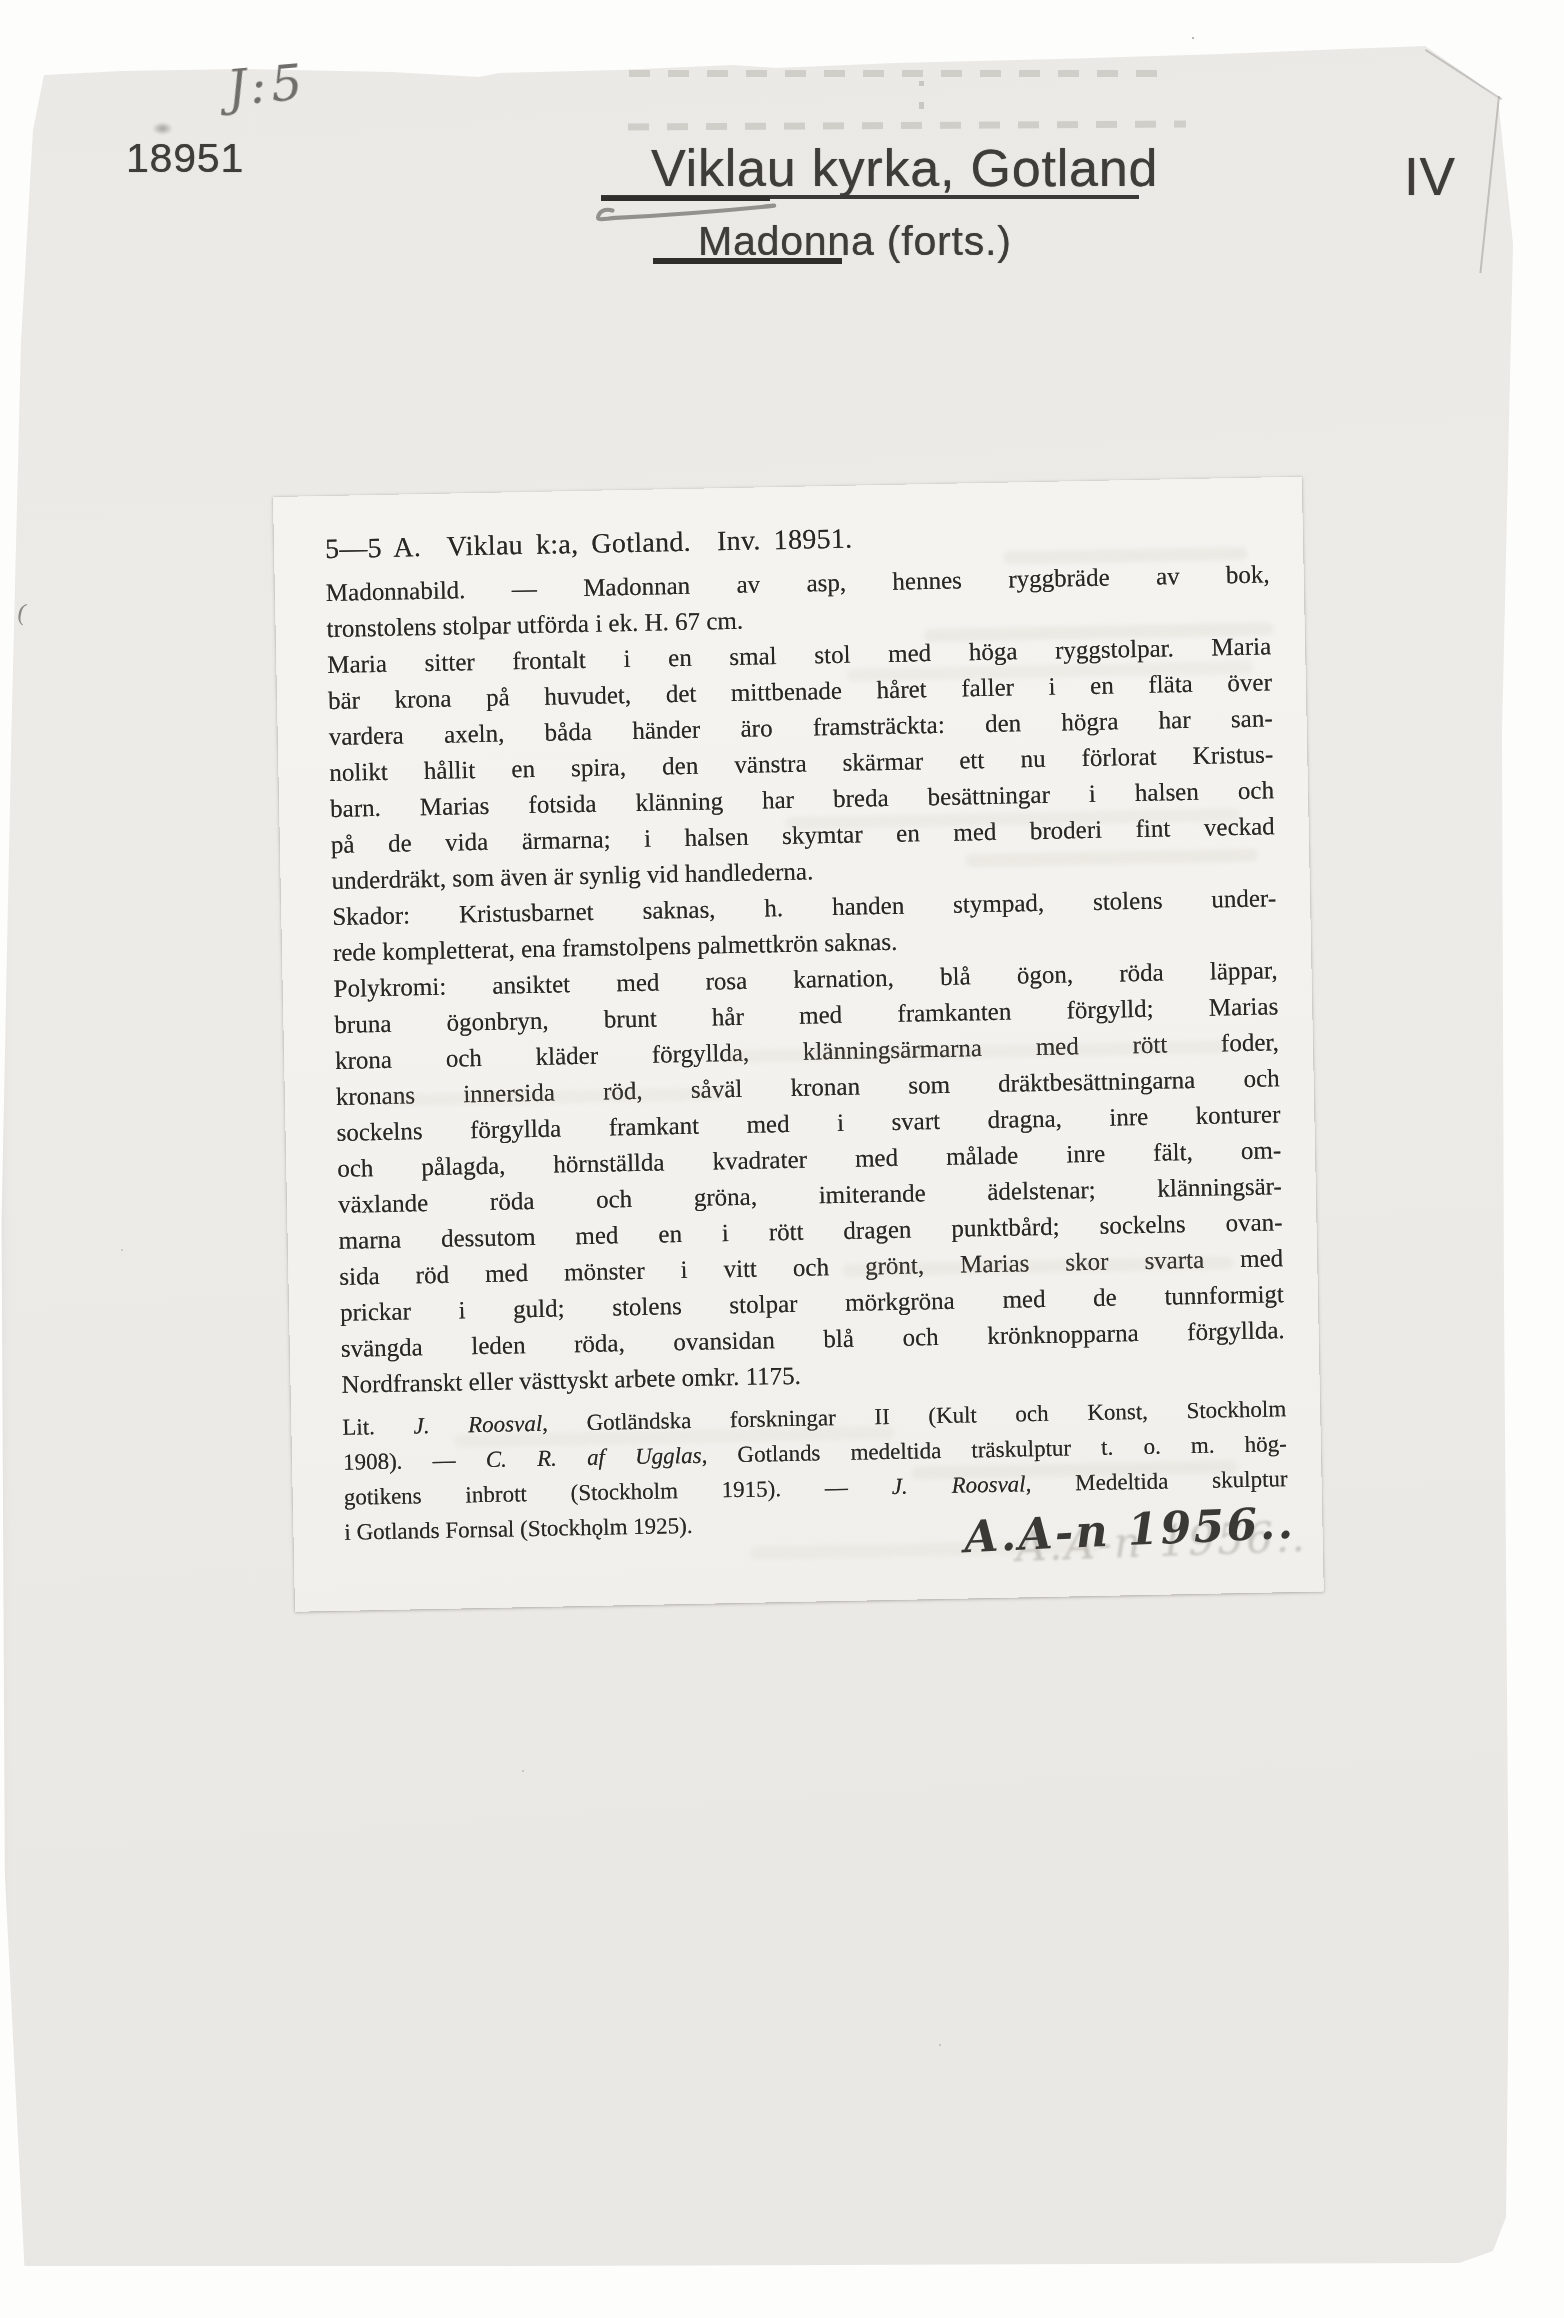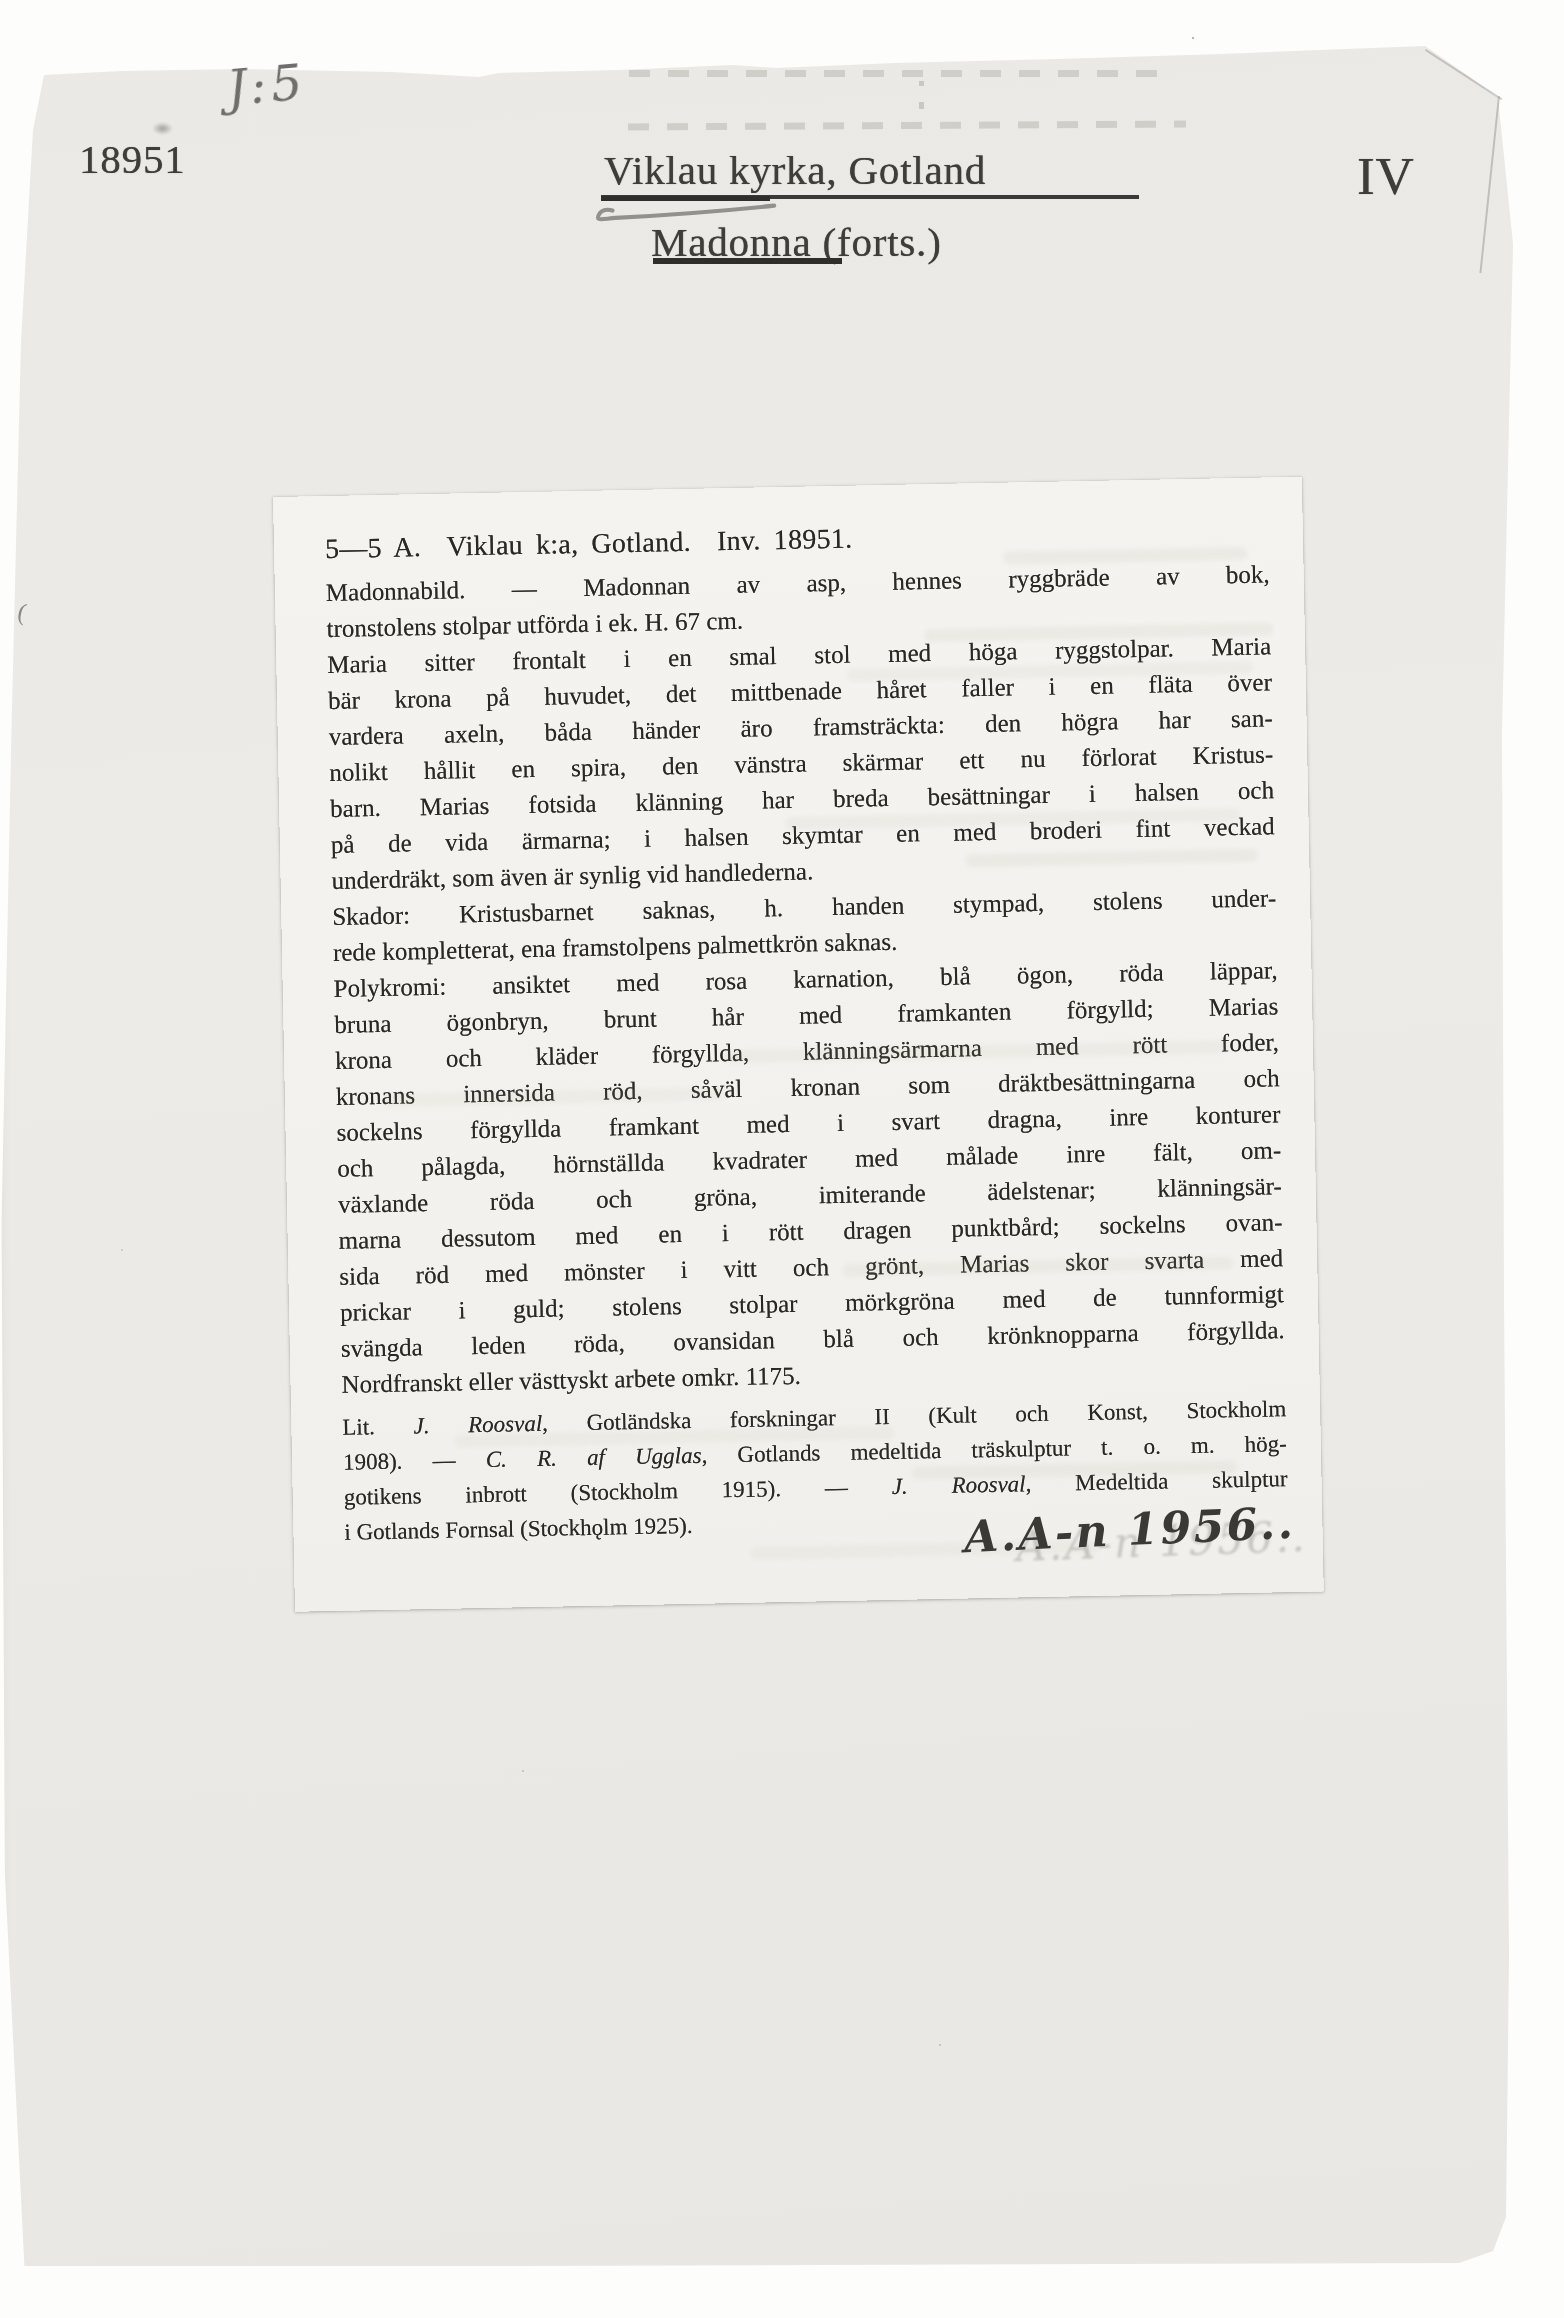--- a/index.html
+++ b/index.html
@@ -19,27 +19,27 @@
   }
   .page::after{content:"";position:absolute;inset:0;
     box-shadow:inset -6.5px 0 8.1px -5.7px rgba(60,58,54,.22), inset 0 -4.9px 7.3px -4.9px rgba(60,58,54,.16),
                inset 8.1px 0 11.4px -8.1px rgba(60,58,54,.10);}
   .crease-a{left:1426px;top:49px;width:91px;height:1.6px;background:rgba(120,118,114,.35);
     transform:rotate(33deg);transform-origin:0 0;filter:blur(0.5px);}
   .crease-b{left:1498px;top:96px;width:1.6px;height:178px;background:rgba(150,148,144,.5);
     transform:rotate(6deg);transform-origin:0 0;filter:blur(0.5px);}
 
   
-  .tw{font-family:Liberation Serif, serif;color:var(--c-type,#3e3d3a);
+  .tw{font-family:Liberation Sans, sans-serif;color:var(--c-type,#3e3d3a);
       text-shadow:0 0 0.8px rgba(62,61,58,.75),0.4px 0.4px 0 rgba(62,61,58,.3);
-      white-space:nowrap;letter-spacing:0.8px;}
+      white-space:nowrap;letter-spacing:0.8px;margin-left:47px;}
   .inv{left:79px;top:135px;font-size:41px;}
   .inv-strike{left:152px;top:122px;width:21px;height:13px;border-radius:50%;
     background:radial-gradient(ellipse,rgba(70,69,65,.45),rgba(70,69,65,0) 70%);filter:blur(0.8px);}
-  .title1{left:604px;top:146px;font-size:41px;}
+  .title1{left:604px;top:138px;font-size:52px;}
   .u-title1{left:601px;top:195px;width:538px;height:4.1px;background:#3a3937;filter:blur(0.3px);}
   .u-title1b{left:601px;top:196px;width:169px;height:4.9px;background:#2f2e2c;filter:blur(0.3px);}
   .title2{left:651px;top:218px;font-size:41px;}
   .u-title2{left:653px;top:258px;width:189px;height:5.7px;background:#2f2e2b;filter:blur(0.4px);}
   .roman{left:1357px;top:146px;font-size:53px;}
 
   
   .hand{font-family:"DejaVu Serif",serif;font-style:italic;white-space:nowrap;}
   .j5{left:227px;top:57px;font-size:49px;color:var(--c-pencil,#6f6e6b);
       transform:rotate(-5deg);letter-spacing:4.9px;filter:blur(0.2px);}

